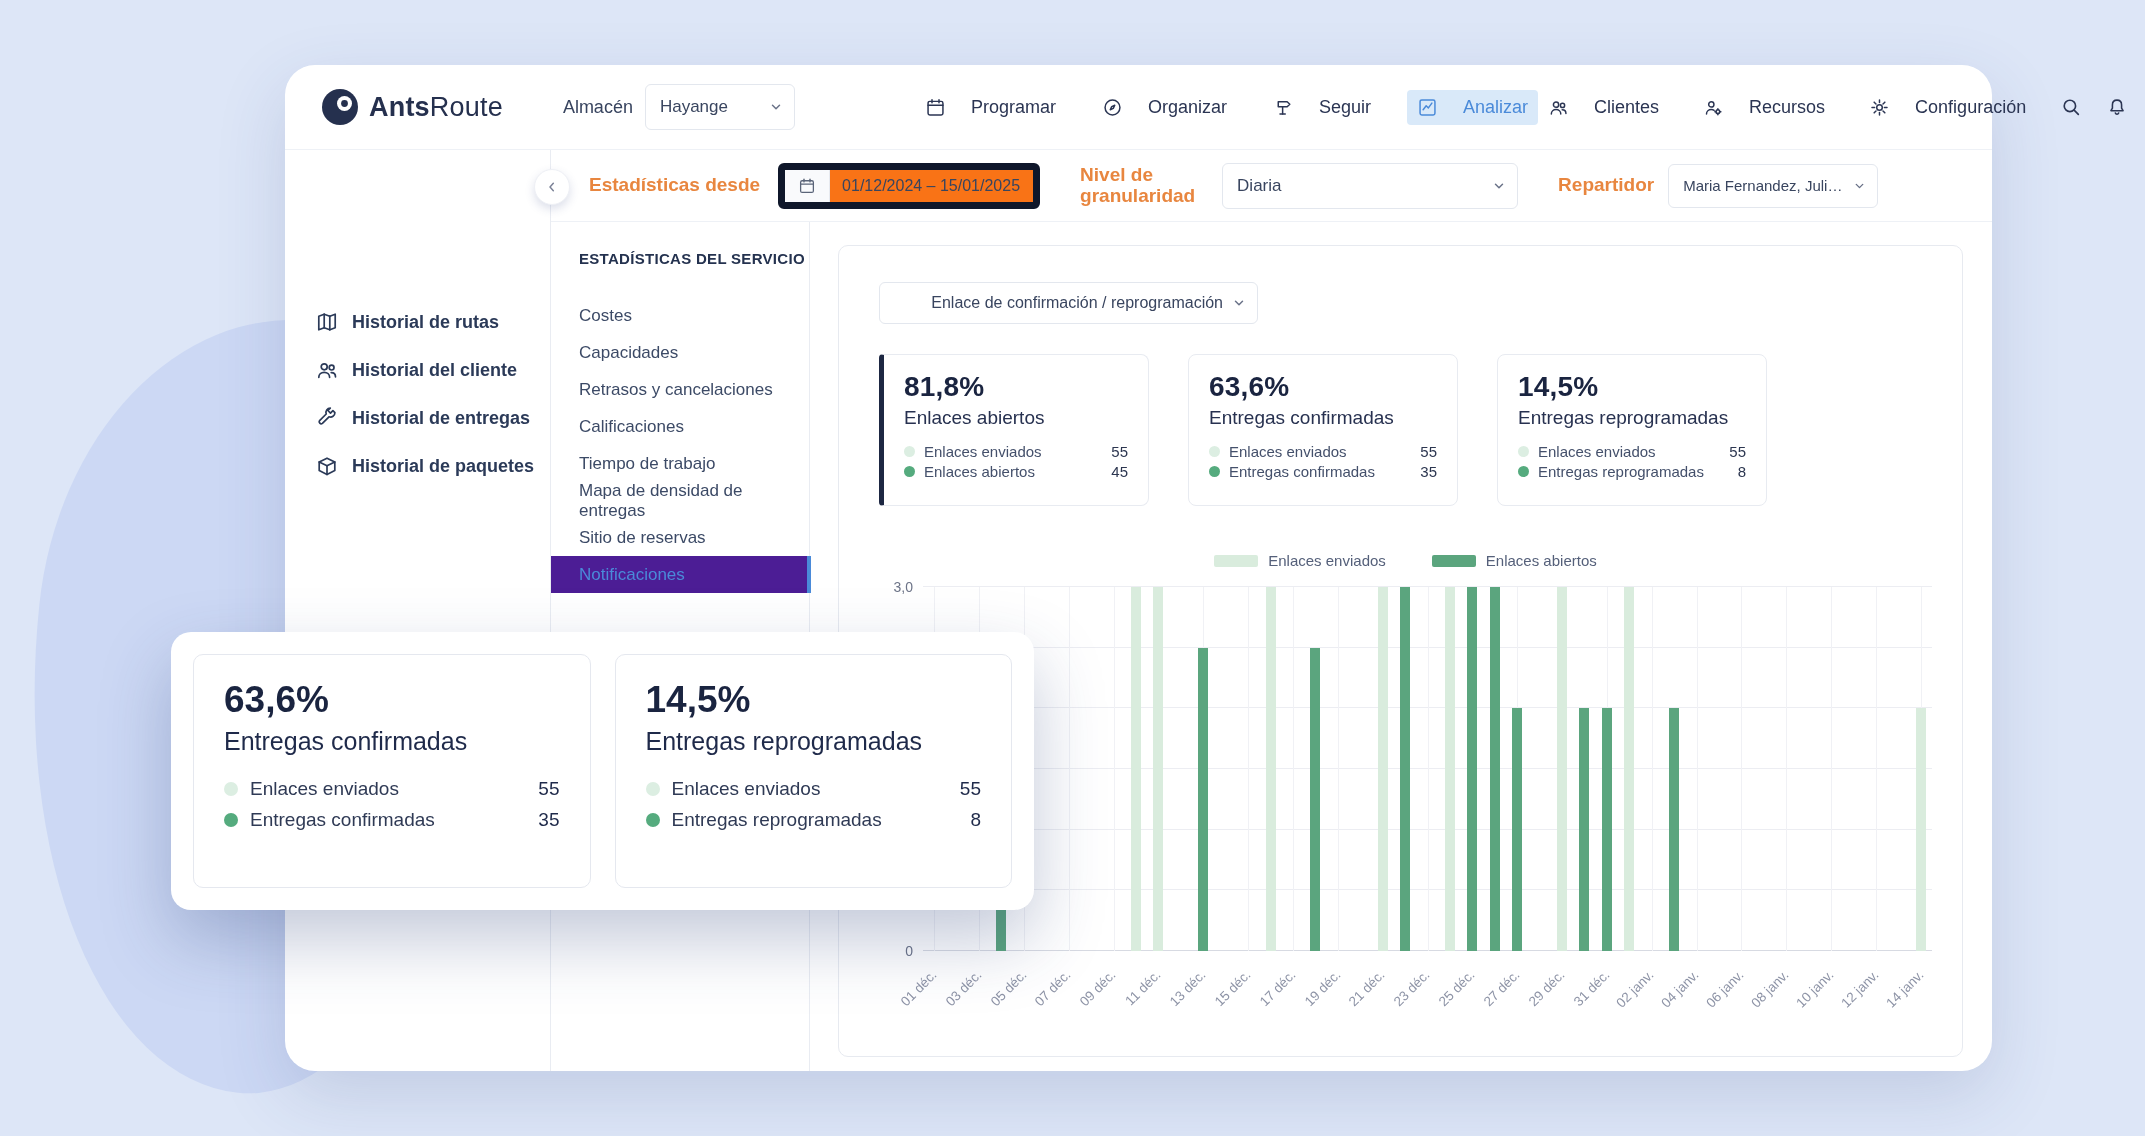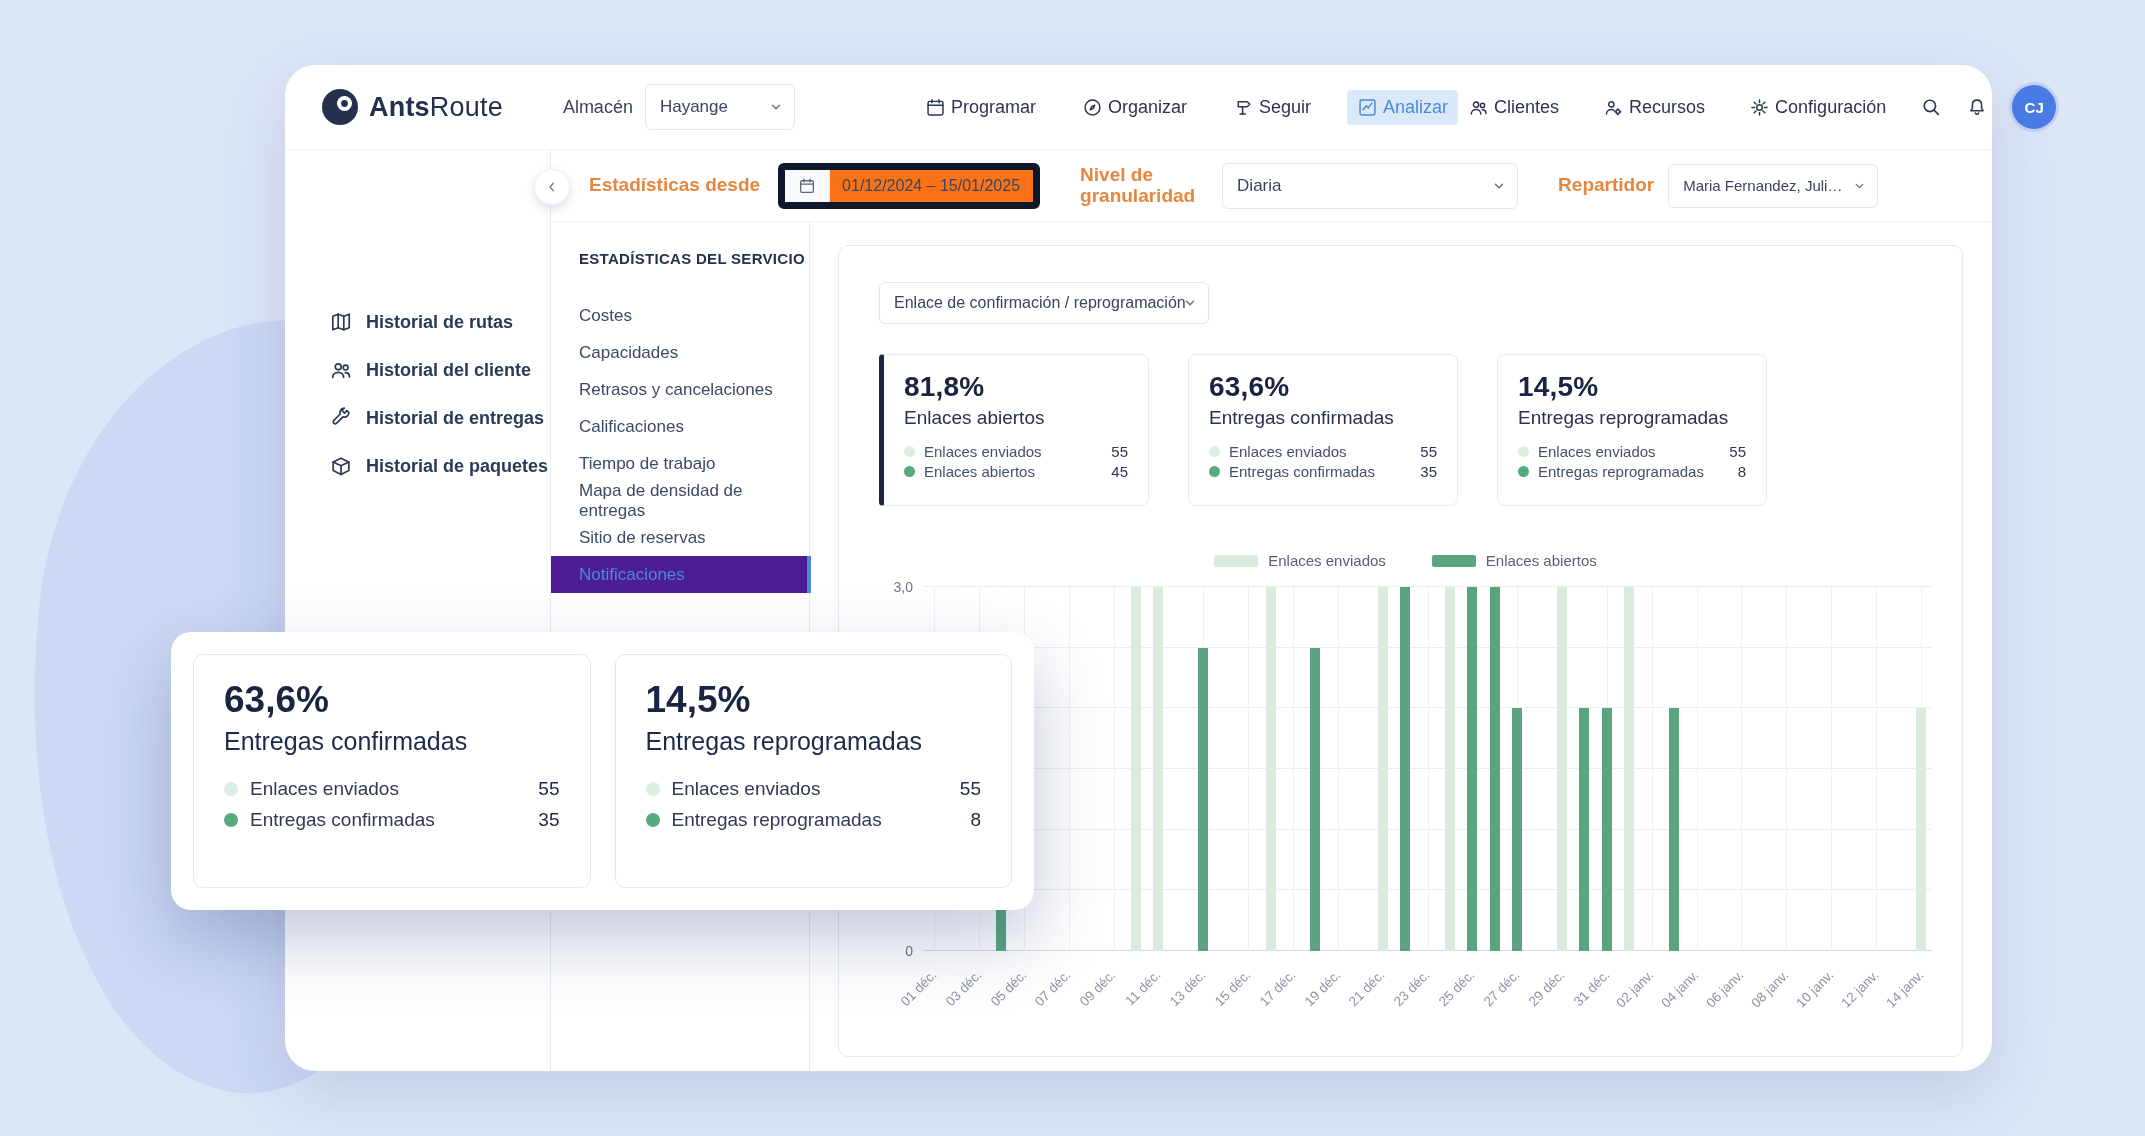--- a/index.html
+++ b/index.html
@@ -16,31 +16,31 @@
   .brand-text b{font-weight:700;}
   .brand-text span{font-weight:500;}
   .warehouse{display:flex;align-items:center;gap:12px;margin-left:60px;}
   .wh-label{font-size:18px;color:#38445f;}
   .select{position:relative;display:flex;align-items:center;border:1px solid #e3e7ee;border-radius:6px;height:46px;
     padding:0 34px 0 14px;font-size:17px;color:#39455f;background:#fff;cursor:pointer;box-sizing:border-box;white-space:nowrap;}
   .select .caret{position:absolute;right:11px;top:50%;transform:translateY(-50%);color:#6a7288;}
   .select.small{height:44px;font-size:15px;}
   .ellip{overflow:hidden;text-overflow:ellipsis;white-space:nowrap;display:block;}
   .main-nav{display:flex;align-items:center;gap:26px;margin-left:120px;}
-  .nav-item{display:flex;align-items:center;gap:5px;font-size:18px;color:#2b3553;padding:7px 10px;border-radius:4px;cursor:pointer;}
+  .nav-item{display:flex;align-items:center;gap:25px;font-size:18px;color:#2b3553;padding:7px 10px;border-radius:4px;cursor:pointer;}
   .nav-item.active{background:#d9e9f9;color:#4a8ad9;}
   .nav-right{margin-left:auto;display:flex;align-items:center;gap:24px;}
   .icon-btn{display:flex;align-items:center;justify-content:center;color:#2b3553;cursor:pointer;}
   .avatar{width:44px;height:44px;border-radius:50%;background:#4a7be5;color:#fff;font-size:15px;font-weight:700;
     display:flex;align-items:center;justify-content:center;box-shadow:0 0 0 3px rgba(74,123,229,.18);cursor:pointer;}
   svg.ic{display:block;}
   
   .app-body{position:relative;height:921px;}
   .sidebar{position:absolute;left:0;top:0;bottom:0;width:266px;border-right:1px solid #e9ecf2;box-sizing:border-box;}
-  .side-item{display:flex;align-items:center;gap:13px;padding:0 0 0 44px;height:48px;font-size:18px;font-weight:600;color:#2b3a58;cursor:pointer;}
+  .side-item{display:flex;align-items:center;gap:13px;padding:0 0 0 30px;height:48px;font-size:18px;font-weight:600;color:#2b3a58;cursor:pointer;}
   .side-items{position:absolute;top:148px;left:0;right:0;}
   .main{position:absolute;left:266px;top:0;right:0;bottom:0;}
   
   .filter-bar{position:relative;height:72px;border-bottom:1px solid #eef1f6;display:flex;align-items:center;padding-left:38px;box-sizing:border-box;}
   .back-btn{position:absolute;left:-17px;top:19px;width:34px;height:34px;border-radius:50%;background:#fff;border:1px solid #eef0f5;
     box-shadow:0 4px 10px rgba(60,80,140,.18);display:flex;align-items:center;justify-content:center;color:#7a8196;cursor:pointer;}
   .flabel{font-size:19px;font-weight:700;color:#e8863f;line-height:1.1;}
   .date-box{display:flex;align-items:center;margin-left:18px;width:262px;height:46px;border:7px solid #0f172a;border-radius:6px;
     overflow:hidden;box-sizing:border-box;background:#f97316;cursor:pointer;}
   .date-ic{width:44px;height:100%;border-right:1px solid #e7eaf0;background:#f9fafc;display:flex;align-items:center;justify-content:center;color:#5a6478;}
@@ -49,21 +49,21 @@
   .main-row{position:absolute;top:72px;left:0;right:0;bottom:0;display:flex;}
   .stats-menu{width:259px;border-right:1px solid #e9ecf2;box-sizing:border-box;padding-top:28px;}
   .menu-header{padding-left:28px;font-size:15px;font-weight:700;color:#24324f;letter-spacing:.3px;margin-bottom:30px;white-space:nowrap;}
   .menu-item{position:relative;display:flex;align-items:center;height:37px;padding-left:28px;font-size:17px;color:#3c4a66;cursor:pointer;}
   .menu-item.sel{color:#4a8ad9;background:#4c1d95;}
   .menu-item.sel::after{content:"";position:absolute;right:-2px;top:0;bottom:0;width:4px;background:#4a8ad9;}
   
   .content{flex:1;padding:23px 29px 0 28px;box-sizing:border-box;}
   .content-card{width:100%;height:812px;border:1px solid #e7eaf0;border-radius:10px;background:#fff;box-sizing:border-box;
     padding:36px 30px 0 40px;}
-  .type-select{width:330px;height:42px;font-size:16px;}
+  .type-select{width:379px;height:42px;font-size:16px;justify-content:flex-end;}
   .stat-row{display:flex;gap:39px;margin-top:30px;}
   .stat-card{width:270px;height:152px;border:1px solid #e8ebf1;border-radius:8px;background:#fff;box-sizing:border-box;padding:16px 20px;}
   .stat-card.accent{border-left:5px solid #1d2742;border-radius:4px 8px 8px 4px;}
   .pct{font-size:28px;font-weight:700;color:#1a2440;letter-spacing:.2px;}
   .ttl{font-size:19px;color:#273150;margin-top:4px;}
   .srows{margin-top:14px;}
   .srow{display:flex;align-items:center;gap:9px;font-size:15px;color:#44506b;margin-top:3px;}
   .dot{width:11px;height:11px;border-radius:50%;flex:0 0 auto;}
   .dot.light{background:#dceee2;}
   .dot.dark{background:#55ab7e;}

